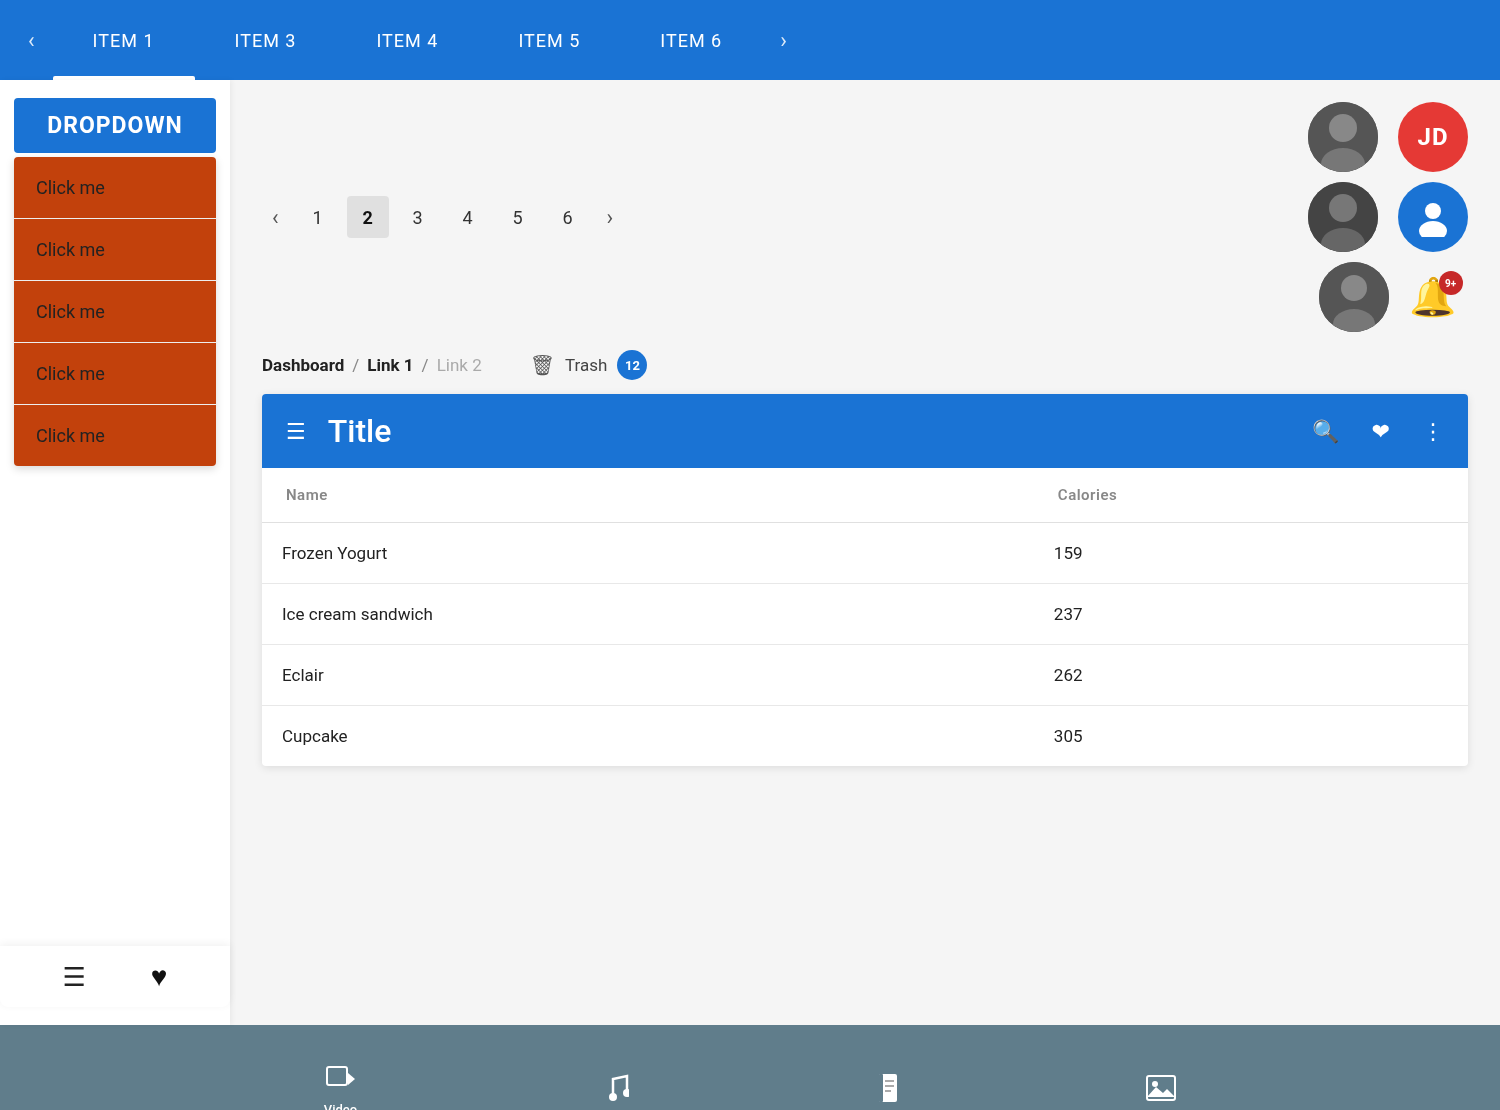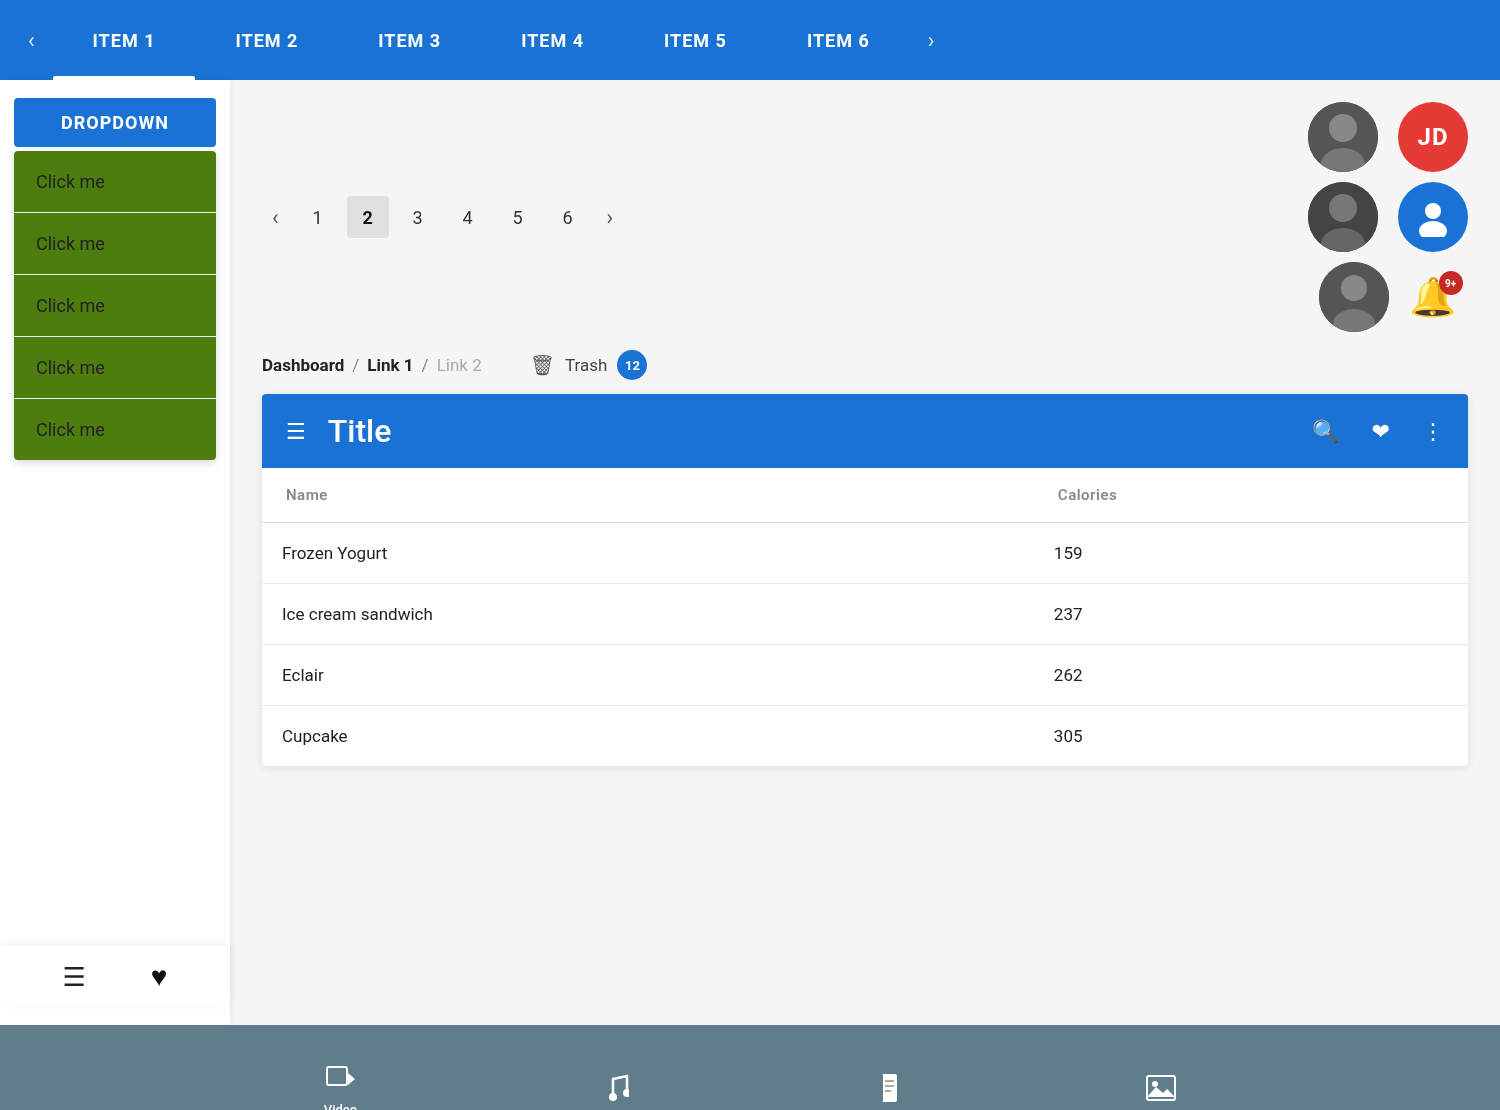--- a/index.html
+++ b/index.html
@@ -16,21 +16,21 @@
     .nav-arrow {
       color: #fff;
       font-size: 22px;
       padding: 0 18px;
       cursor: pointer;
       opacity: 0.85;
     }
     .nav-item {
       color: #fff;
       font-size: 18px;
-      font-weight: 700;
+      font-weight: 400;
       letter-spacing: 1px;
       padding: 0 40px;
       height: 100%;
       display: flex;
       align-items: center;
       justify-content: center;
       cursor: pointer;
       position: relative;
     }
     .nav-item.active::after {
@@ -55,31 +55,31 @@
       width: 230px;
       background: #fff;
       display: flex;
       flex-direction: column;
       box-shadow: 2px 0 5px rgba(0,0,0,0.05);
       position: relative;
     }
     .dropdown-btn {
       background: #1a73d4;
       color: #fff;
-      font-size: 18px;
+      font-size: 23px;
       font-weight: 700;
       letter-spacing: 1px;
       padding: 14px 20px;
       margin: 18px 14px 0 14px;
       border-radius: 4px;
       cursor: pointer;
       text-align: center;
     }
     .dropdown-menu {
-      background: #4d7c0f;
+      background: #c2410c;
       box-shadow: 0 3px 8px rgba(0,0,0,0.15);
       border-radius: 4px;
       margin: 4px 14px;
       overflow: hidden;
     }
     .dropdown-menu-item {
       padding: 20px 22px;
       font-size: 18px;
       color: #222;
       border-bottom: 1px solid #eee;
@@ -305,21 +305,20 @@
     }
     .bottom-nav-icon { font-size: 26px; }
     .bottom-nav-label { font-size: 13px; color: #fff; font-weight: 500; }
   </style>
 </head>
 <body>
 
 <div class="top-nav">
   <span class="nav-arrow">‹</span>
   <div class="nav-item active">ITEM 1</div>
-  <div class="nav-item">ITEM 2</div>
   <div class="nav-item">ITEM 3</div>
   <div class="nav-item">ITEM 4</div>
   <div class="nav-item">ITEM 5</div>
   <div class="nav-item">ITEM 6</div>
   <span class="nav-arrow">›</span>
 </div>
 
 <div class="main-area">
 
   <div class="left-panel">

